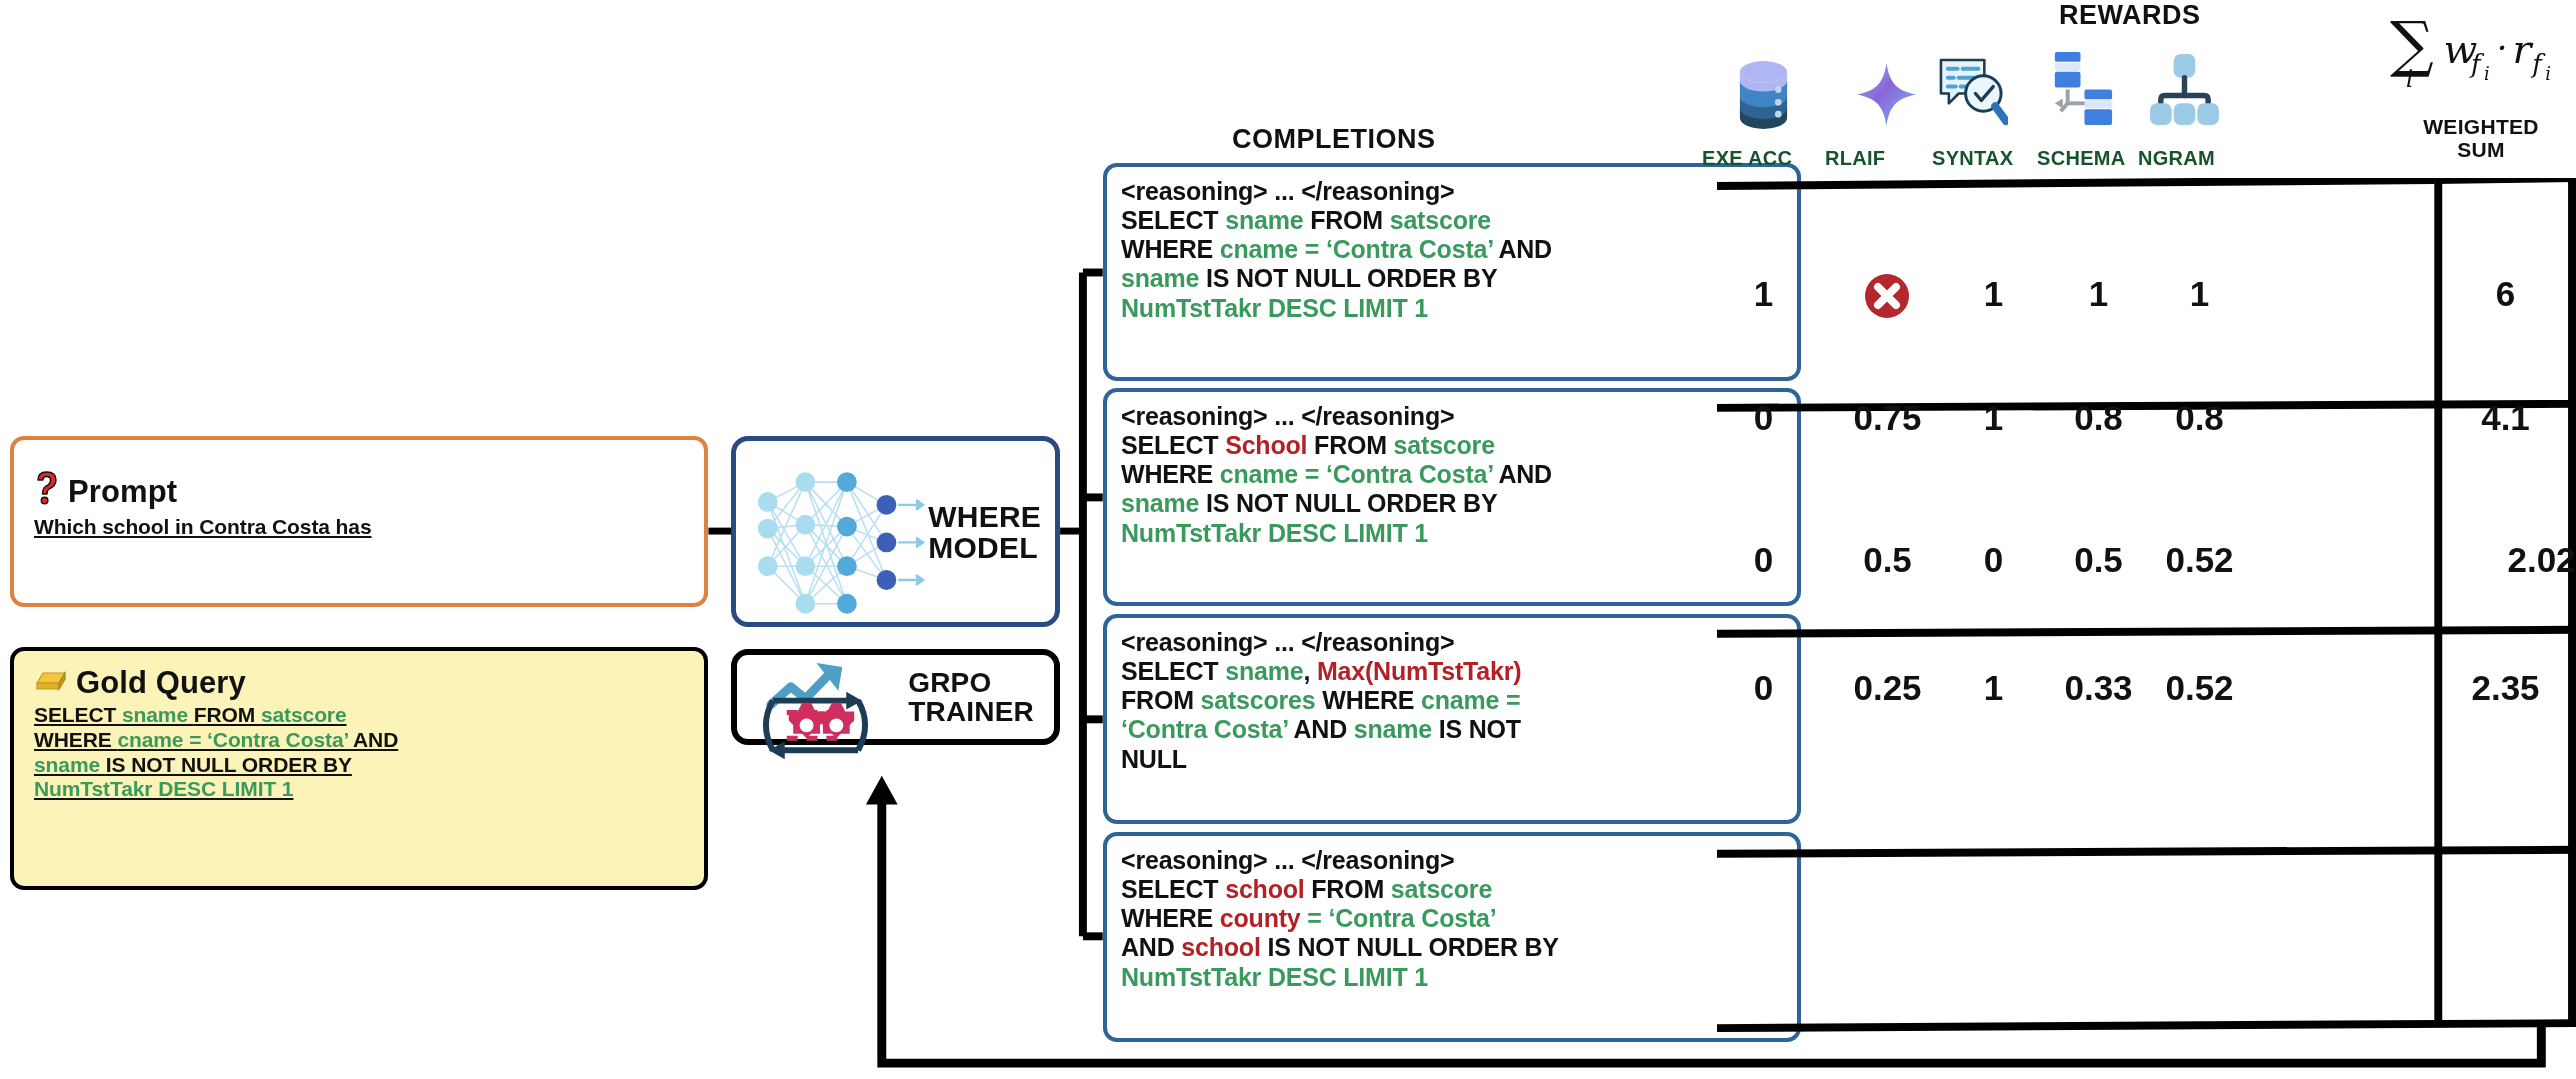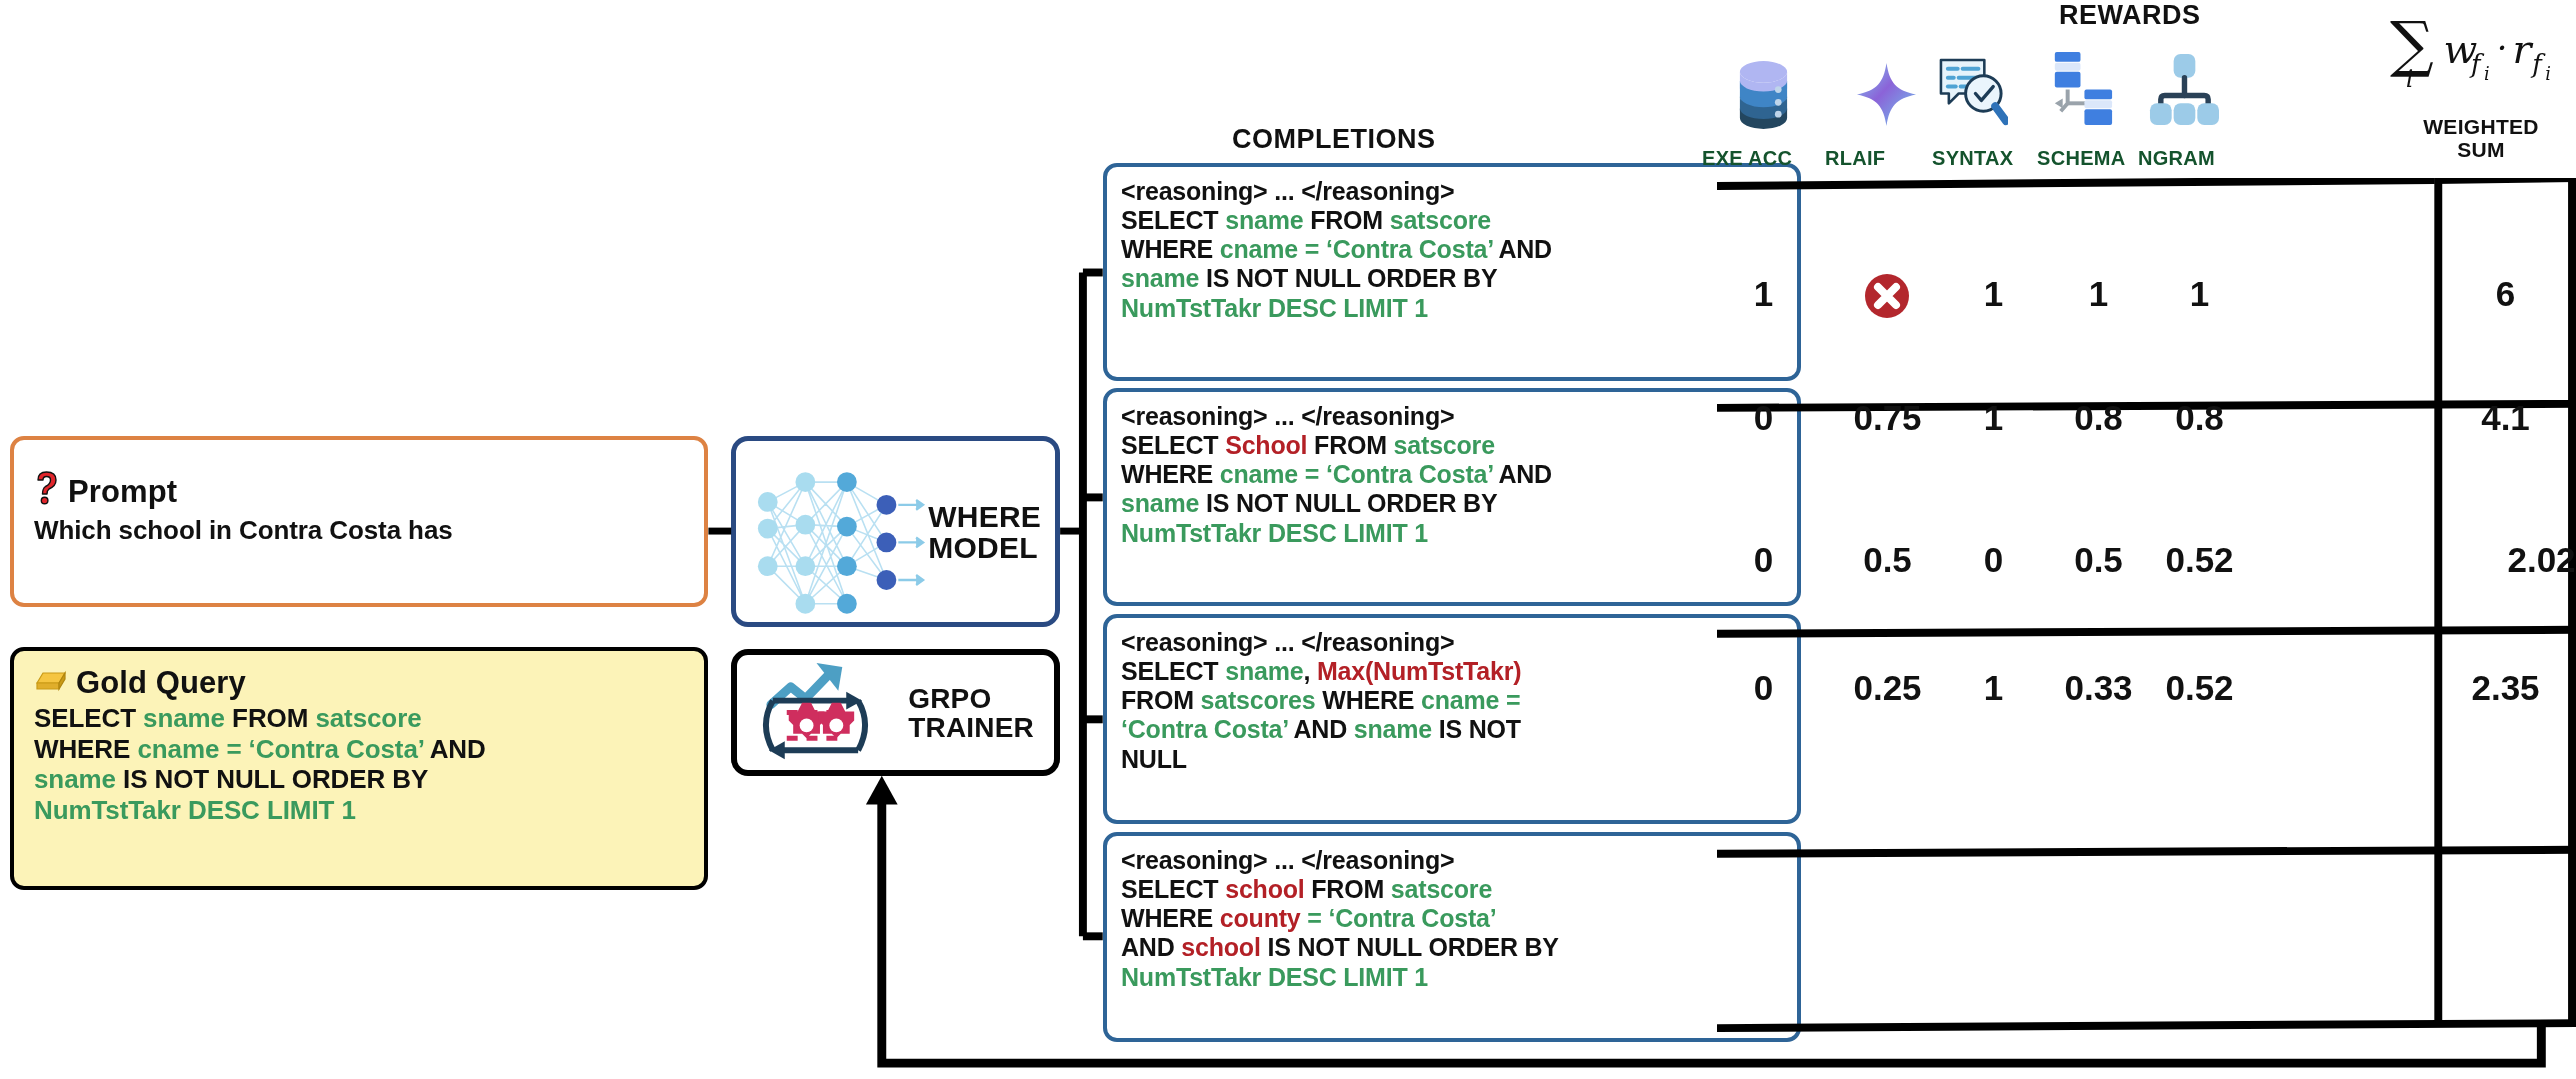--- a/index.html
+++ b/index.html
@@ -37,37 +37,37 @@
     background: #fcf3b8;
     padding: 14px 20px 22px 20px;
   }
   .card-title {
     font-size: 31px; font-weight: 700; color: #111;
     letter-spacing: 0.1px; white-space: nowrap;
     display: flex; align-items: center; gap: 8px;
     margin-bottom: 2px;
   }
   .card-body {
-    font-size: 26px; font-weight: 700; color: #111;
-    line-height: 1.18; letter-spacing: -0.1px;
+    font-size: 21px; font-weight: 700; color: #111;
+    line-height: 1.18; letter-spacing: -0.1px; text-decoration: underline;
   }
   .sql-id { color: #3a9a5d; }
   .sql-bad { color: #b32026; }
 
   
   .ico { display: inline-block; vertical-align: -5px; }
 
   
   #policy-box {
     left: 731px; top: 436px; width: 329px; height: 191px;
     border: 5px solid #2a4a82; border-radius: 17px; background:#fff;
     box-sizing: border-box;
   }
   #grpo-box {
-    left: 731px; top: 649px; width: 329px; height: 127px;
+    left: 731px; top: 649px; width: 329px; height: 96px;
     border: 6px solid #000; border-radius: 17px; background:#fff;
     box-sizing: border-box;
   }
   .model-label {
     position: absolute; right: 14px; top: 50%;
     transform: translateY(-50%);
     font-size: 30px; font-weight: 800; color:#111;
     line-height: 1.04; text-align: left; letter-spacing: 0.2px;
   }
   #grpo-box .model-label { font-size: 28px; right: 20px; }

